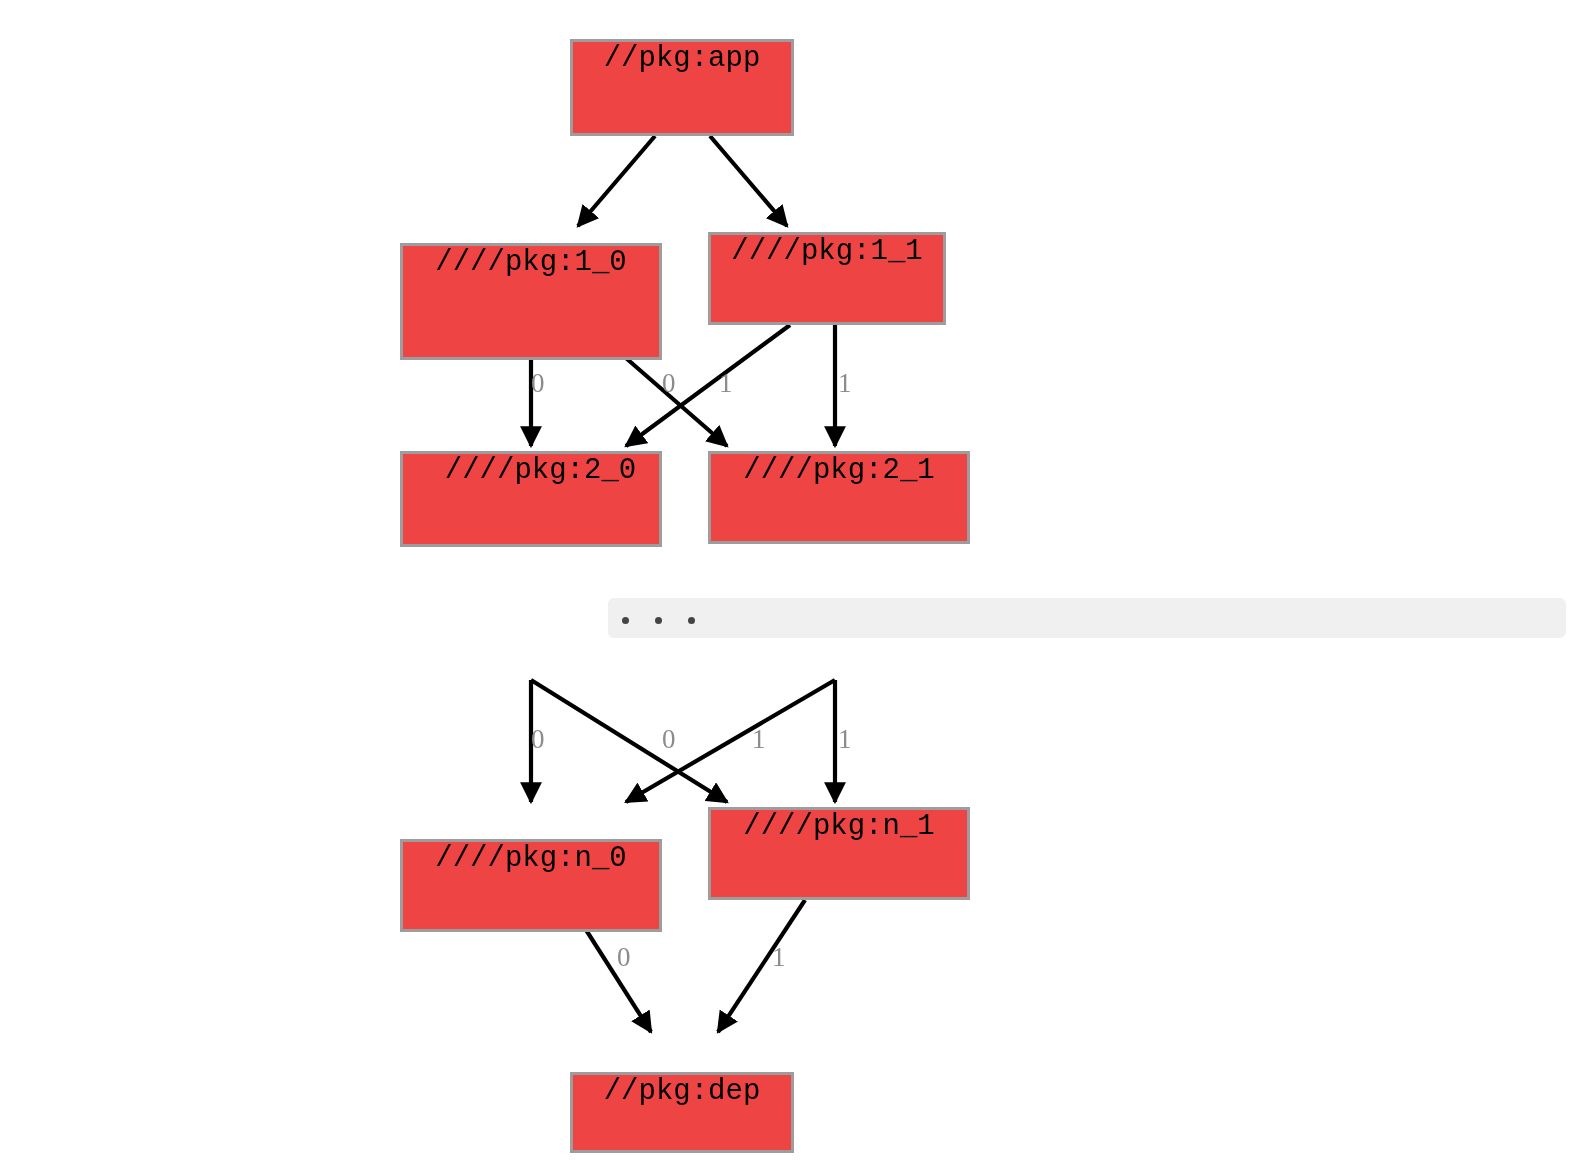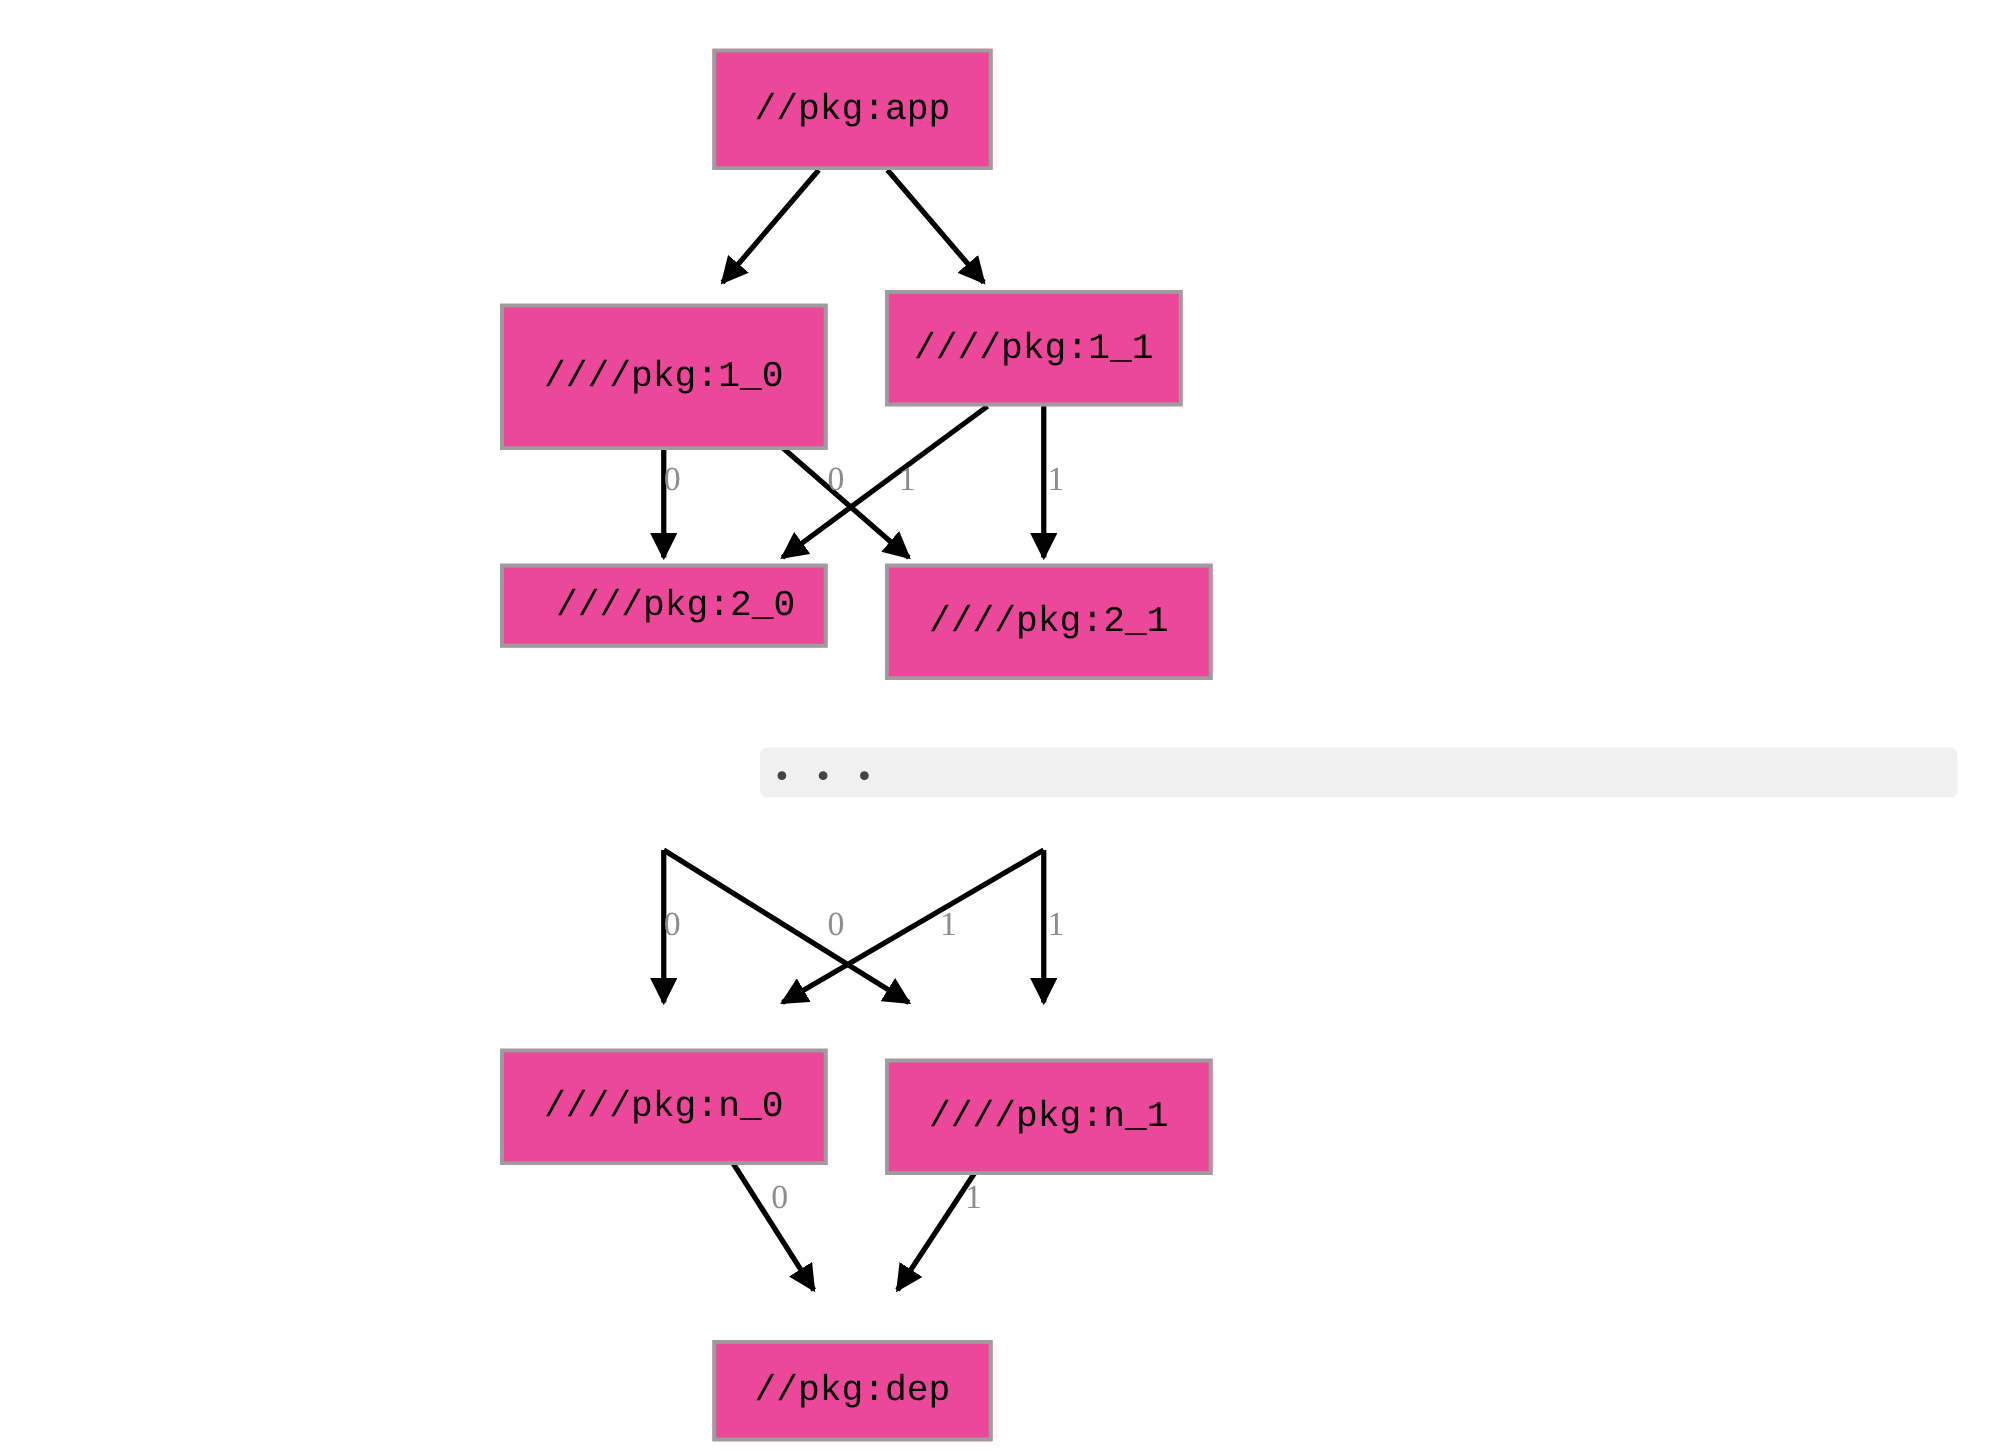--- a/index.html
+++ b/index.html
@@ -21,25 +21,24 @@
   }
   svg.graph-layer {
     position: absolute;
     left: 0;
     top: 0;
     width: 1592px;
     height: 1162px;
   }
   .node-box {
     position: absolute;
-    background: #ec4899;
+    background: #ef4444;
     border: 3px solid #9d9d9d;
     box-sizing: border-box;
     display: flex;
-    align-items: center;
     justify-content: center;
     color: #000000;
     font-family: "Liberation Mono", "DejaVu Sans Mono", monospace;
     font-size: 29px;
     letter-spacing: 0px;
     white-space: nowrap;
     user-select: none;
   }
   .ellipsis-band {
     position: absolute;
@@ -99,30 +98,30 @@
   <div id="node-group">
       <div class="node-box" style="left: 570px; top: 39px; width: 224px; height: 97px;">
         <span>//pkg:app</span>
       </div>
       <div class="node-box" style="left: 400px; top: 232px; width: 262px; height: 117px; margin-top: 11px;">
         <span>////pkg:1_0</span>
       </div>
       <div class="node-box" style="left: 708px; top: 232px; width: 238px; height: 93px;">
         <span>////pkg:1_1</span>
       </div>
-      <div class="node-box" style="left: 400px; top: 451px; width: 262px; height: 67px; padding-left: 19px;">
+      <div class="node-box" style="left: 400px; top: 451px; width: 262px; height: 96px; padding-left: 19px;">
         <span>////pkg:2_0</span>
       </div>
       <div class="node-box" style="left: 708px; top: 451px; width: 262px; height: 93px;">
         <span>////pkg:2_1</span>
       </div>
       <div class="node-box" style="left: 400px; top: 807px; width: 262px; height: 93px; margin-top: 32px;">
         <span>////pkg:n_0</span>
       </div>
-      <div class="node-box" style="left: 708px; top: 807px; width: 262px; height: 93px; margin-top: 40px;">
+      <div class="node-box" style="left: 708px; top: 807px; width: 262px; height: 93px;">
         <span>////pkg:n_1</span>
       </div>
       <div class="node-box" style="left: 570px; top: 1037px; width: 224px; height: 81px; margin-top: 35px;">
         <span>//pkg:dep</span>
       </div>
     </div>
 
   <div id="label-group">
       <div class="edge-label" style="left: 531px; top: 370px;">0</div>
       <div class="edge-label" style="left: 662px; top: 370px;">0</div>

